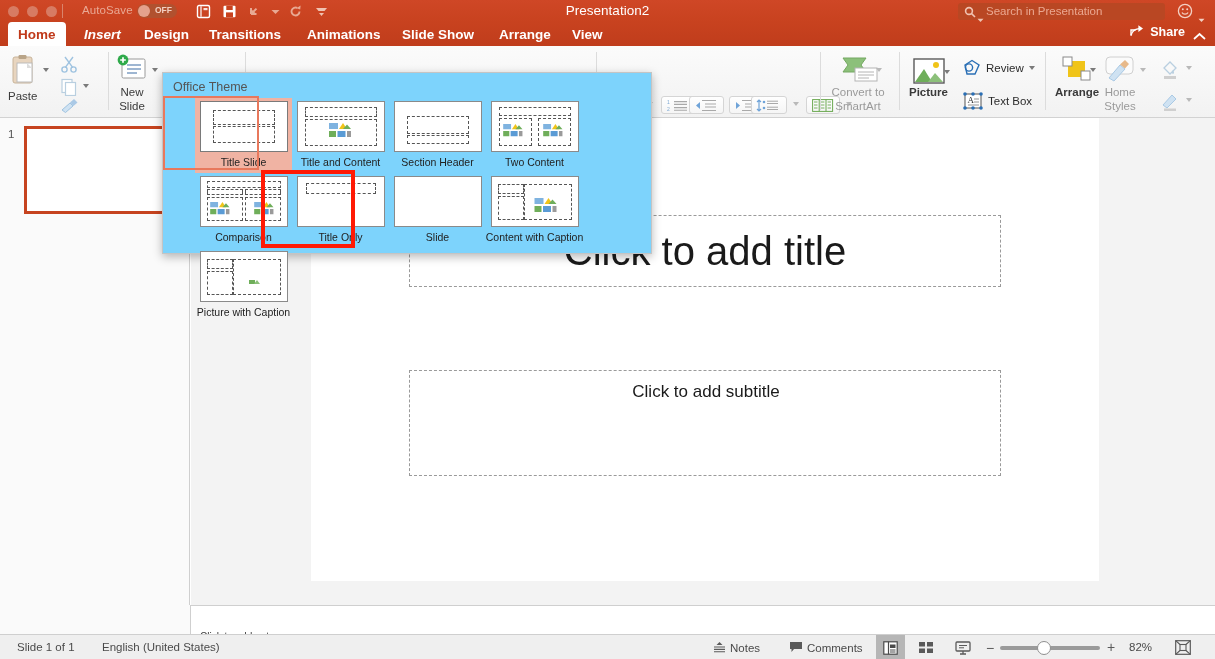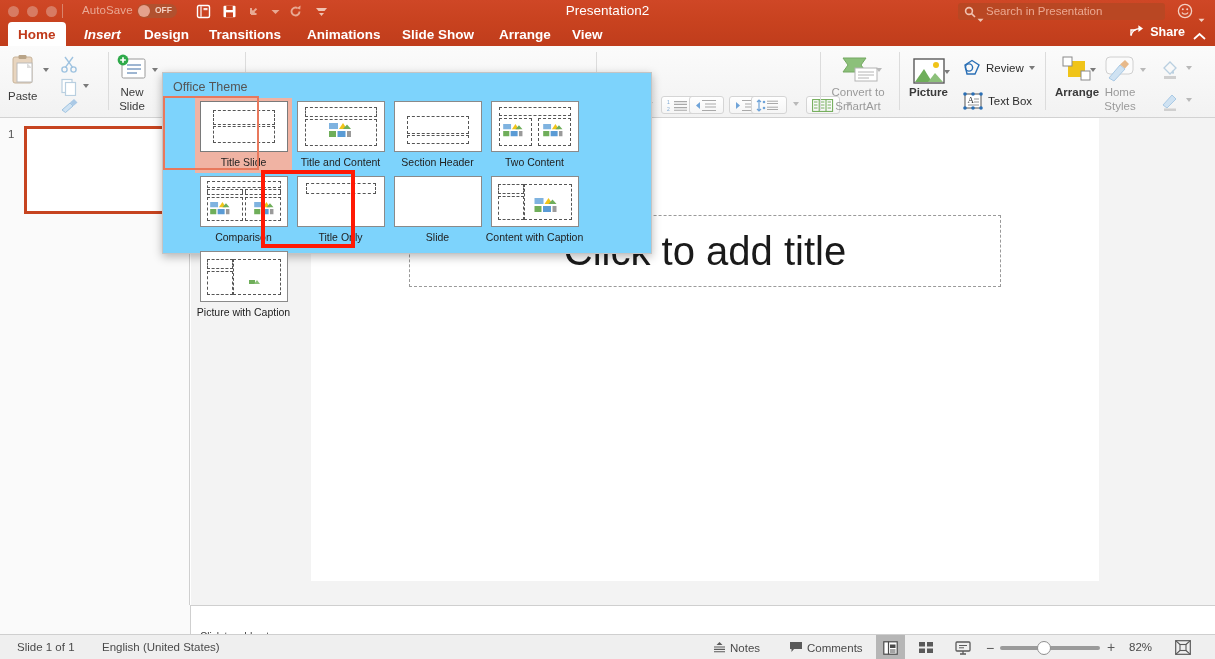--- a/index.html
+++ b/index.html
@@ -590,20 +590,23 @@
   </div>
 
   <div class="slidepane"></div>
   <div class="thumbnum">1</div>
   <div class="slidethumb"></div>
 
   <div class="canvas">
     <div class="slide">
       <div class="ttlph">
         <div class="t">Click to add title</div>
+      </div>
+      <div class="subph">
+        <div class="t">Click to add subtitle</div>
       </div>
     </div>
   </div>
 
   <div class="leftfill"></div>
   <div class="notespane">
     <div class="nt">Click to add notes</div>
   </div>
 
   <div class="popup">

